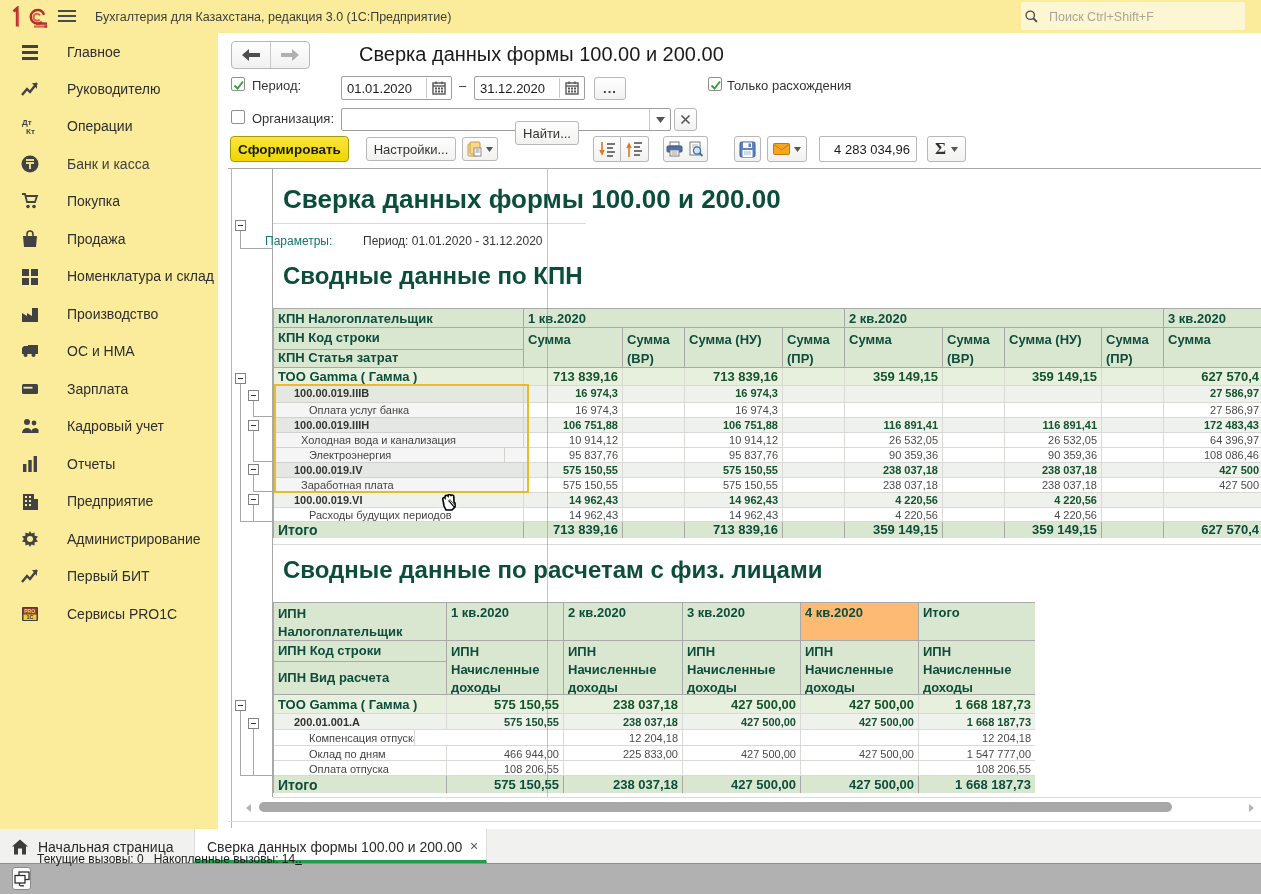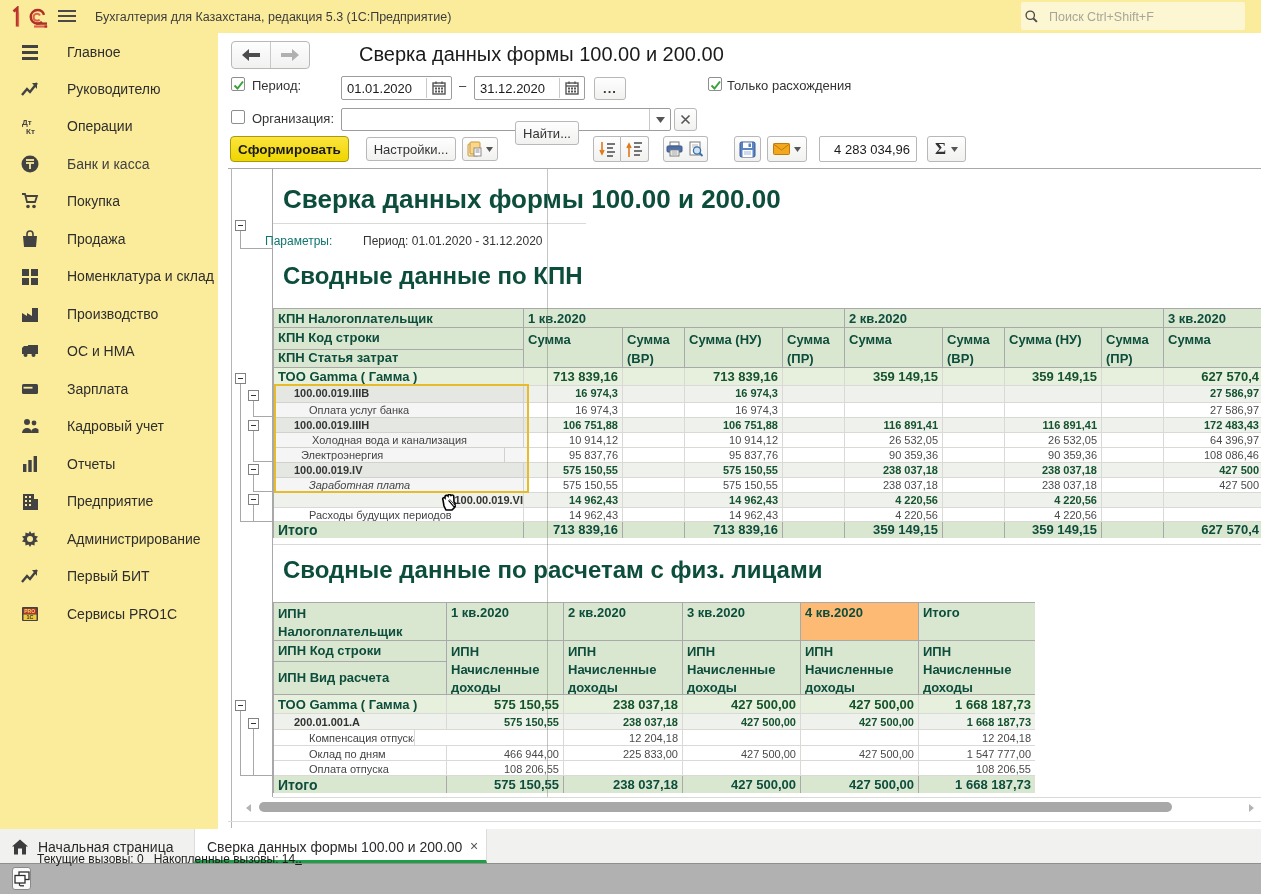--- a/index.html
+++ b/index.html
@@ -22,21 +22,21 @@
 <circle cx="25" cy="11.3" r="3.5" fill="none" stroke="#e0604c" stroke-width="2.1" stroke-dasharray="17 5" stroke-dashoffset="19.5"></circle>
 <line x1="22" y1="20.5" x2="35" y2="20.5" stroke="#e0604c" stroke-width="2.2"></line>
 <line x1="32.5" y1="20.5" x2="35.2" y2="20.5" stroke="#ad3126" stroke-width="2.2"></line>
 </svg>
 </div>
 <div class="abs" style="left:58px;top:10px;width:18px;height:12px">
   <div style="height:2px;background:#4a4a4a;margin-bottom:3px"></div>
   <div style="height:2px;background:#4a4a4a;margin-bottom:3px"></div>
   <div style="height:2px;background:#4a4a4a"></div>
 </div>
-<div class="abs" style="left:95px;top:10px;font-size:12.5px;color:#3c3c3c">Бухгалтерия для Казахстана, редакция 5.3  (1С:Предприятие)</div>
+<div class="abs" style="left:95px;top:10px;font-size:12.5px;color:#3c3c3c">Бухгалтерия для Казахстана, редакция 3.0  (1С:Предприятие)</div>
 <div class="abs" style="left:1021px;top:2px;width:224px;height:28px;background:#fdf6d2;border-radius:2px"></div>
 <svg class="abs" style="left:1024px;top:9px" width="15" height="15" viewBox="0 0 18 18">
     <circle cx="7.5" cy="7.5" r="5" fill="none" stroke="#4a4a4a" stroke-width="1.6"></circle>
     <line x1="11.2" y1="11.2" x2="15.5" y2="15.5" stroke="#4a4a4a" stroke-width="2.4"></line>
   </svg>
 <div class="abs" style="left:1049px;top:10px;font-size:12.5px;color:#a8a599">Поиск Ctrl+Shift+F</div>
 
 <div class="abs" style="left:0;top:33px;width:218px;height:796px;background:#fbec9b"></div>
 <svg class="abs" style="left:21px;top:43px" width="18" height="18" viewBox="0 0 18 18">
     <g fill="#424242">
@@ -383,33 +383,33 @@
       <div style="position:absolute;left:349px;top:0;width:62px;height:14px;overflow:hidden;white-space:nowrap;border-right:1px solid #d9d9d6;font-size:11px;font-weight:bold;color:#14532d;text-align:right;padding-right:4px;padding-top:1px;"></div>
       <div style="position:absolute;left:411px;top:0;width:98px;height:14px;overflow:hidden;white-space:nowrap;border-right:1px solid #d9d9d6;font-size:11px;font-weight:bold;color:#14532d;text-align:right;padding-right:4px;padding-top:1px;">106 751,88</div>
       <div style="position:absolute;left:509px;top:0;width:62px;height:14px;overflow:hidden;white-space:nowrap;border-right:1px solid #d9d9d6;font-size:11px;font-weight:bold;color:#14532d;text-align:right;padding-right:4px;padding-top:1px;"></div>
       <div style="position:absolute;left:571px;top:0;width:98px;height:14px;overflow:hidden;white-space:nowrap;border-right:1px solid #d9d9d6;font-size:11px;font-weight:bold;color:#14532d;text-align:right;padding-right:4px;padding-top:1px;">116 891,41</div>
       <div style="position:absolute;left:669px;top:0;width:62px;height:14px;overflow:hidden;white-space:nowrap;border-right:1px solid #d9d9d6;font-size:11px;font-weight:bold;color:#14532d;text-align:right;padding-right:4px;padding-top:1px;"></div>
       <div style="position:absolute;left:731px;top:0;width:97px;height:14px;overflow:hidden;white-space:nowrap;border-right:1px solid #d9d9d6;font-size:11px;font-weight:bold;color:#14532d;text-align:right;padding-right:4px;padding-top:1px;">116 891,41</div>
       <div style="position:absolute;left:828px;top:0;width:62px;height:14px;overflow:hidden;white-space:nowrap;border-right:1px solid #d9d9d6;font-size:11px;font-weight:bold;color:#14532d;text-align:right;padding-right:4px;padding-top:1px;"></div>
       <div style="position:absolute;left:890px;top:0;width:100px;height:14px;overflow:hidden;white-space:nowrap;border-right:1px solid #d9d9d6;font-size:11px;font-weight:bold;color:#14532d;text-align:right;padding-right:4px;padding-top:1px;">172 483,43</div>
     </div>
     <div style="position:absolute;left:0;top:124px;width:100%;height:15px;border-bottom:1px solid #d9d9d6;background:#fff;">
-      <div style="position:absolute;left:0px;top:0;width:250px;height:14px;overflow:hidden;white-space:nowrap;border-right:1px solid #d9d9d6;font-size:11px;color:#444;padding-left:38px;padding-top:1px;">Холодная вода и канализация</div>
+      <div style="position:absolute;left:0px;top:0;width:250px;height:14px;overflow:hidden;white-space:nowrap;border-right:1px solid #d9d9d6;font-size:11px;color:#444;padding-left:27px;padding-top:1px;">Холодная вода и канализация</div>
       <div style="position:absolute;left:250px;top:0;width:99px;height:14px;overflow:hidden;white-space:nowrap;border-right:1px solid #d9d9d6;font-size:11px;color:#4a4a4a;text-align:right;padding-right:4px;padding-top:1px;">10 914,12</div>
       <div style="position:absolute;left:349px;top:0;width:62px;height:14px;overflow:hidden;white-space:nowrap;border-right:1px solid #d9d9d6;font-size:11px;color:#4a4a4a;text-align:right;padding-right:4px;padding-top:1px;"></div>
       <div style="position:absolute;left:411px;top:0;width:98px;height:14px;overflow:hidden;white-space:nowrap;border-right:1px solid #d9d9d6;font-size:11px;color:#4a4a4a;text-align:right;padding-right:4px;padding-top:1px;">10 914,12</div>
       <div style="position:absolute;left:509px;top:0;width:62px;height:14px;overflow:hidden;white-space:nowrap;border-right:1px solid #d9d9d6;font-size:11px;color:#4a4a4a;text-align:right;padding-right:4px;padding-top:1px;"></div>
       <div style="position:absolute;left:571px;top:0;width:98px;height:14px;overflow:hidden;white-space:nowrap;border-right:1px solid #d9d9d6;font-size:11px;color:#4a4a4a;text-align:right;padding-right:4px;padding-top:1px;">26 532,05</div>
       <div style="position:absolute;left:669px;top:0;width:62px;height:14px;overflow:hidden;white-space:nowrap;border-right:1px solid #d9d9d6;font-size:11px;color:#4a4a4a;text-align:right;padding-right:4px;padding-top:1px;"></div>
       <div style="position:absolute;left:731px;top:0;width:97px;height:14px;overflow:hidden;white-space:nowrap;border-right:1px solid #d9d9d6;font-size:11px;color:#4a4a4a;text-align:right;padding-right:4px;padding-top:1px;">26 532,05</div>
       <div style="position:absolute;left:828px;top:0;width:62px;height:14px;overflow:hidden;white-space:nowrap;border-right:1px solid #d9d9d6;font-size:11px;color:#4a4a4a;text-align:right;padding-right:4px;padding-top:1px;"></div>
       <div style="position:absolute;left:890px;top:0;width:100px;height:14px;overflow:hidden;white-space:nowrap;border-right:1px solid #d9d9d6;font-size:11px;color:#4a4a4a;text-align:right;padding-right:4px;padding-top:1px;">64 396,97</div>
     </div>
     <div style="position:absolute;left:0;top:139px;width:100%;height:15px;border-bottom:1px solid #d9d9d6;background:#fff;">
-      <div style="position:absolute;left:0px;top:0;width:231px;height:14px;overflow:hidden;white-space:nowrap;border-right:1px solid #d9d9d6;font-size:11px;color:#444;padding-left:27px;padding-top:1px;">Электроэнергия</div>
+      <div style="position:absolute;left:0px;top:0;width:231px;height:14px;overflow:hidden;white-space:nowrap;border-right:1px solid #d9d9d6;font-size:11px;color:#444;padding-left:35px;padding-top:1px;">Электроэнергия</div>
       <div style="position:absolute;left:250px;top:0;width:99px;height:14px;overflow:hidden;white-space:nowrap;border-right:1px solid #d9d9d6;font-size:11px;color:#4a4a4a;text-align:right;padding-right:4px;padding-top:1px;">95 837,76</div>
       <div style="position:absolute;left:349px;top:0;width:62px;height:14px;overflow:hidden;white-space:nowrap;border-right:1px solid #d9d9d6;font-size:11px;color:#4a4a4a;text-align:right;padding-right:4px;padding-top:1px;"></div>
       <div style="position:absolute;left:411px;top:0;width:98px;height:14px;overflow:hidden;white-space:nowrap;border-right:1px solid #d9d9d6;font-size:11px;color:#4a4a4a;text-align:right;padding-right:4px;padding-top:1px;">95 837,76</div>
       <div style="position:absolute;left:509px;top:0;width:62px;height:14px;overflow:hidden;white-space:nowrap;border-right:1px solid #d9d9d6;font-size:11px;color:#4a4a4a;text-align:right;padding-right:4px;padding-top:1px;"></div>
       <div style="position:absolute;left:571px;top:0;width:98px;height:14px;overflow:hidden;white-space:nowrap;border-right:1px solid #d9d9d6;font-size:11px;color:#4a4a4a;text-align:right;padding-right:4px;padding-top:1px;">90 359,36</div>
       <div style="position:absolute;left:669px;top:0;width:62px;height:14px;overflow:hidden;white-space:nowrap;border-right:1px solid #d9d9d6;font-size:11px;color:#4a4a4a;text-align:right;padding-right:4px;padding-top:1px;"></div>
       <div style="position:absolute;left:731px;top:0;width:97px;height:14px;overflow:hidden;white-space:nowrap;border-right:1px solid #d9d9d6;font-size:11px;color:#4a4a4a;text-align:right;padding-right:4px;padding-top:1px;">90 359,36</div>
       <div style="position:absolute;left:828px;top:0;width:62px;height:14px;overflow:hidden;white-space:nowrap;border-right:1px solid #d9d9d6;font-size:11px;color:#4a4a4a;text-align:right;padding-right:4px;padding-top:1px;"></div>
       <div style="position:absolute;left:890px;top:0;width:100px;height:14px;overflow:hidden;white-space:nowrap;border-right:1px solid #d9d9d6;font-size:11px;color:#4a4a4a;text-align:right;padding-right:4px;padding-top:1px;">108 086,46</div>
     </div>
@@ -419,33 +419,33 @@
       <div style="position:absolute;left:349px;top:0;width:62px;height:14px;overflow:hidden;white-space:nowrap;border-right:1px solid #d9d9d6;font-size:11px;font-weight:bold;color:#14532d;text-align:right;padding-right:4px;padding-top:1px;"></div>
       <div style="position:absolute;left:411px;top:0;width:98px;height:14px;overflow:hidden;white-space:nowrap;border-right:1px solid #d9d9d6;font-size:11px;font-weight:bold;color:#14532d;text-align:right;padding-right:4px;padding-top:1px;">575 150,55</div>
       <div style="position:absolute;left:509px;top:0;width:62px;height:14px;overflow:hidden;white-space:nowrap;border-right:1px solid #d9d9d6;font-size:11px;font-weight:bold;color:#14532d;text-align:right;padding-right:4px;padding-top:1px;"></div>
       <div style="position:absolute;left:571px;top:0;width:98px;height:14px;overflow:hidden;white-space:nowrap;border-right:1px solid #d9d9d6;font-size:11px;font-weight:bold;color:#14532d;text-align:right;padding-right:4px;padding-top:1px;">238 037,18</div>
       <div style="position:absolute;left:669px;top:0;width:62px;height:14px;overflow:hidden;white-space:nowrap;border-right:1px solid #d9d9d6;font-size:11px;font-weight:bold;color:#14532d;text-align:right;padding-right:4px;padding-top:1px;"></div>
       <div style="position:absolute;left:731px;top:0;width:97px;height:14px;overflow:hidden;white-space:nowrap;border-right:1px solid #d9d9d6;font-size:11px;font-weight:bold;color:#14532d;text-align:right;padding-right:4px;padding-top:1px;">238 037,18</div>
       <div style="position:absolute;left:828px;top:0;width:62px;height:14px;overflow:hidden;white-space:nowrap;border-right:1px solid #d9d9d6;font-size:11px;font-weight:bold;color:#14532d;text-align:right;padding-right:4px;padding-top:1px;"></div>
       <div style="position:absolute;left:890px;top:0;width:100px;height:14px;overflow:hidden;white-space:nowrap;border-right:1px solid #d9d9d6;font-size:11px;font-weight:bold;color:#14532d;text-align:right;padding-right:4px;padding-top:1px;">427 500</div>
     </div>
     <div style="position:absolute;left:0;top:169px;width:100%;height:15px;border-bottom:1px solid #d9d9d6;background:#fff;">
-      <div style="position:absolute;left:0px;top:0;width:250px;height:14px;overflow:hidden;white-space:nowrap;border-right:1px solid #d9d9d6;font-size:11px;color:#444;padding-left:35px;padding-top:1px;font-style:italic;">Заработная плата</div>
+      <div style="position:absolute;left:0px;top:0;width:250px;height:14px;overflow:hidden;white-space:nowrap;border-right:1px solid #d9d9d6;font-size:11px;color:#444;padding-left:27px;padding-top:1px;">Заработная плата</div>
       <div style="position:absolute;left:250px;top:0;width:99px;height:14px;overflow:hidden;white-space:nowrap;border-right:1px solid #d9d9d6;font-size:11px;color:#4a4a4a;text-align:right;padding-right:4px;padding-top:1px;">575 150,55</div>
       <div style="position:absolute;left:349px;top:0;width:62px;height:14px;overflow:hidden;white-space:nowrap;border-right:1px solid #d9d9d6;font-size:11px;color:#4a4a4a;text-align:right;padding-right:4px;padding-top:1px;"></div>
       <div style="position:absolute;left:411px;top:0;width:98px;height:14px;overflow:hidden;white-space:nowrap;border-right:1px solid #d9d9d6;font-size:11px;color:#4a4a4a;text-align:right;padding-right:4px;padding-top:1px;">575 150,55</div>
       <div style="position:absolute;left:509px;top:0;width:62px;height:14px;overflow:hidden;white-space:nowrap;border-right:1px solid #d9d9d6;font-size:11px;color:#4a4a4a;text-align:right;padding-right:4px;padding-top:1px;"></div>
       <div style="position:absolute;left:571px;top:0;width:98px;height:14px;overflow:hidden;white-space:nowrap;border-right:1px solid #d9d9d6;font-size:11px;color:#4a4a4a;text-align:right;padding-right:4px;padding-top:1px;">238 037,18</div>
       <div style="position:absolute;left:669px;top:0;width:62px;height:14px;overflow:hidden;white-space:nowrap;border-right:1px solid #d9d9d6;font-size:11px;color:#4a4a4a;text-align:right;padding-right:4px;padding-top:1px;"></div>
       <div style="position:absolute;left:731px;top:0;width:97px;height:14px;overflow:hidden;white-space:nowrap;border-right:1px solid #d9d9d6;font-size:11px;color:#4a4a4a;text-align:right;padding-right:4px;padding-top:1px;">238 037,18</div>
       <div style="position:absolute;left:828px;top:0;width:62px;height:14px;overflow:hidden;white-space:nowrap;border-right:1px solid #d9d9d6;font-size:11px;color:#4a4a4a;text-align:right;padding-right:4px;padding-top:1px;"></div>
       <div style="position:absolute;left:890px;top:0;width:100px;height:14px;overflow:hidden;white-space:nowrap;border-right:1px solid #d9d9d6;font-size:11px;color:#4a4a4a;text-align:right;padding-right:4px;padding-top:1px;">427 500</div>
     </div>
     <div style="position:absolute;left:0;top:184px;width:100%;height:15px;border-bottom:1px solid #d9d9d6;background:#eef1ec;">
-      <div style="position:absolute;left:0px;top:0;width:250px;height:18px;overflow:hidden;white-space:nowrap;border-right:1px solid #d9d9d6;font-size:11px;font-weight:bold;color:#333;padding-left:20px;padding-top:1px;text-align:right;">100.00.019.VI</div>
+      <div style="position:absolute;left:0px;top:0;width:250px;height:18px;overflow:hidden;white-space:nowrap;border-right:1px solid #d9d9d6;font-size:11px;font-weight:bold;color:#333;padding-left:20px;padding-top:1px;">100.00.019.VI</div>
       <div style="position:absolute;left:250px;top:0;width:99px;height:14px;overflow:hidden;white-space:nowrap;border-right:1px solid #d9d9d6;font-size:11px;font-weight:bold;color:#14532d;text-align:right;padding-right:4px;padding-top:1px;">14 962,43</div>
       <div style="position:absolute;left:349px;top:0;width:62px;height:14px;overflow:hidden;white-space:nowrap;border-right:1px solid #d9d9d6;font-size:11px;font-weight:bold;color:#14532d;text-align:right;padding-right:4px;padding-top:1px;"></div>
       <div style="position:absolute;left:411px;top:0;width:98px;height:14px;overflow:hidden;white-space:nowrap;border-right:1px solid #d9d9d6;font-size:11px;font-weight:bold;color:#14532d;text-align:right;padding-right:4px;padding-top:1px;">14 962,43</div>
       <div style="position:absolute;left:509px;top:0;width:62px;height:14px;overflow:hidden;white-space:nowrap;border-right:1px solid #d9d9d6;font-size:11px;font-weight:bold;color:#14532d;text-align:right;padding-right:4px;padding-top:1px;"></div>
       <div style="position:absolute;left:571px;top:0;width:98px;height:14px;overflow:hidden;white-space:nowrap;border-right:1px solid #d9d9d6;font-size:11px;font-weight:bold;color:#14532d;text-align:right;padding-right:4px;padding-top:1px;">4 220,56</div>
       <div style="position:absolute;left:669px;top:0;width:62px;height:14px;overflow:hidden;white-space:nowrap;border-right:1px solid #d9d9d6;font-size:11px;font-weight:bold;color:#14532d;text-align:right;padding-right:4px;padding-top:1px;"></div>
       <div style="position:absolute;left:731px;top:0;width:97px;height:14px;overflow:hidden;white-space:nowrap;border-right:1px solid #d9d9d6;font-size:11px;font-weight:bold;color:#14532d;text-align:right;padding-right:4px;padding-top:1px;">4 220,56</div>
       <div style="position:absolute;left:828px;top:0;width:62px;height:14px;overflow:hidden;white-space:nowrap;border-right:1px solid #d9d9d6;font-size:11px;font-weight:bold;color:#14532d;text-align:right;padding-right:4px;padding-top:1px;"></div>
       <div style="position:absolute;left:890px;top:0;width:100px;height:14px;overflow:hidden;white-space:nowrap;border-right:1px solid #d9d9d6;font-size:11px;font-weight:bold;color:#14532d;text-align:right;padding-right:4px;padding-top:1px;"></div>
     </div>

